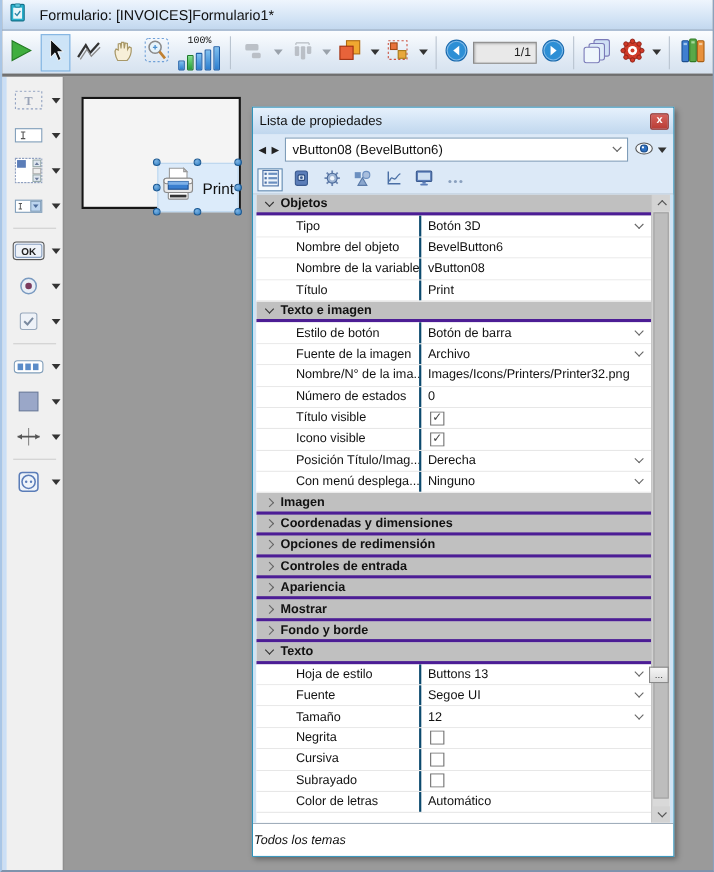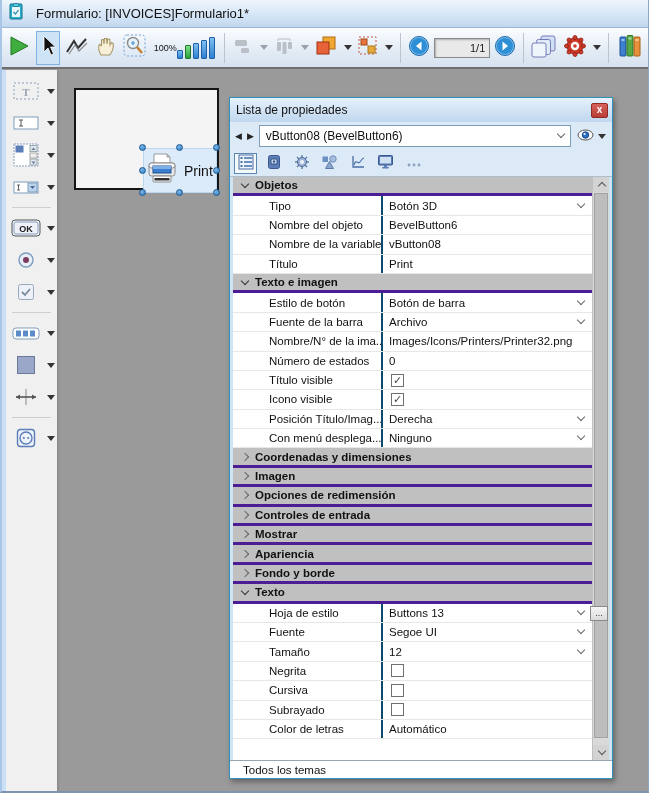--- a/index.html
+++ b/index.html
@@ -24,21 +24,21 @@
     border-bottom:2px solid #6f6f6f;
   }
   .tbtn{ background:transparent; border:1px solid transparent; width:32px; height:34px;
     display:flex; align-items:center; justify-content:center; }
   .tbtn.active{ background:#cde4f7; border:1px solid #7fb2e0; }
   .tbtn.disabled{ opacity:.9; }
   .tsep{ width:1px; height:30px; background:#b9c4d0; margin:0 3px; }
   .ddarrow{ width:0; height:0; border-left:4px solid transparent; border-right:4px solid transparent;
     border-top:5px solid #333; margin-left:1px; }
   .ddarrow.dim{ border-top-color:#9aa2ab; }
-  .zoomctrl{ display:flex; align-items:center; margin:0 2px; }
+  .zoomctrl{ display:flex; flex-direction:column; align-items:center; margin:0 2px;font-family:Liberation Mono, monospace; }
   .zoomlabel{ font-size:9px; color:#111; line-height:10px; }
   .zoombars{ display:flex; align-items:flex-end; gap:2px; height:22px; }
   .zbar{ width:6px; background:linear-gradient(#7fc0f0,#2d7fd0); border:1px solid #1d5fa8; border-radius:1px; }
   .zbar.green{ background:linear-gradient(#7fe08a,#28a03a); border-color:#1d7a2a; }
   .pagebox{ width:64px; height:20px; background:#e9e9e9; border:1px solid #8a8a8a;
     box-shadow:inset 1px 1px 2px rgba(0,0,0,.25); font-size:11px; color:#222;
     display:flex; align-items:center; justify-content:center;padding-left:32px; }
   .navbtn{ width:20px; height:20px; border-radius:50%; border:1px solid #1a6aae;
     background:radial-gradient(circle at 35% 30%, #8cc4ee, #2d8fd5); display:flex; align-items:center; justify-content:center; }
   
@@ -105,22 +105,22 @@
   .scrollbar{ position:absolute; right:0; top:0; bottom:0; width:17px; background:#d9d9d9;
     border-left:1px solid #c0c0c0; }
   .sb-up,.sb-down{ position:absolute; left:0; width:17px; height:15px; background:#d3d3d3;
     display:flex; align-items:center; justify-content:center; }
   .sb-up{ top:0; } .sb-down{ bottom:0; }
   .sb-arrow{ width:6px; height:6px; border-right:1.6px solid #555; border-bottom:1.6px solid #555; }
   .sb-up .sb-arrow{ transform:rotate(-135deg); margin-top:3px; }
   .sb-down .sb-arrow{ transform:rotate(45deg); margin-bottom:3px; }
   .sb-thumb{ position:absolute; left:1px; right:1px; top:16px; bottom:22px;
     background:#bdbdbd; border:1px solid #a2a2a2; }
-  .pstatus{ height:18px; background:#fff; border-top:1px solid #97a6b4; display:flex;
-    align-items:center; padding-left:13px; font-size:11.5px; color:#111; }
+  .pstatus{ height:30px; background:#fff; border-top:1px solid #97a6b4; display:flex;
+    align-items:center; padding-left:1px; font-size:11.5px; color:#111;font-style:italic; }
 </style>
 </head>
 <body>
 
 <div class="window">
 
   <div class="titlebar">
     <span>
       <svg width="17" height="17" viewBox="0 0 17 17">
           <rect x="2" y="1" width="12" height="15" rx="1" fill="#29b0cc" stroke="#14718a"></rect>
@@ -511,21 +511,21 @@
         <div class="psec open">
           <span class="sec-chev"></span>
           <span class="sec-label">Texto e imagen</span>
         </div>
         <div class="prow">
           <div class="plabel">Estilo de botón</div>
           <div class="pvalue">Botón de barra</div>
           <span class="vchev"></span>
         </div>
         <div class="prow">
-          <div class="plabel">Fuente de la barra</div>
+          <div class="plabel">Fuente de la imagen</div>
           <div class="pvalue">Archivo</div>
           <span class="vchev"></span>
         </div>
         <div class="prow">
           <div class="plabel">Nombre/N° de la ima...</div>
           <div class="pvalue">Images/Icons/Printers/Printer32.png</div>
         </div>
         <div class="prow">
           <div class="plabel">Número de estados</div>
           <div class="pvalue">0</div>
@@ -547,41 +547,41 @@
           <div class="pvalue">Derecha</div>
           <span class="vchev"></span>
         </div>
         <div class="prow">
           <div class="plabel">Con menú desplega...</div>
           <div class="pvalue">Ninguno</div>
           <span class="vchev"></span>
         </div>
         <div class="psec closed">
           <span class="sec-chev"></span>
+          <span class="sec-label">Imagen</span>
+        </div>
+        <div class="psec closed">
+          <span class="sec-chev"></span>
           <span class="sec-label">Coordenadas y dimensiones</span>
         </div>
         <div class="psec closed">
           <span class="sec-chev"></span>
-          <span class="sec-label">Imagen</span>
+          <span class="sec-label">Opciones de redimensión</span>
         </div>
         <div class="psec closed">
           <span class="sec-chev"></span>
-          <span class="sec-label">Opciones de redimensión</span>
+          <span class="sec-label">Controles de entrada</span>
         </div>
         <div class="psec closed">
           <span class="sec-chev"></span>
-          <span class="sec-label">Controles de entrada</span>
+          <span class="sec-label">Apariencia</span>
         </div>
         <div class="psec closed">
           <span class="sec-chev"></span>
           <span class="sec-label">Mostrar</span>
-        </div>
-        <div class="psec closed">
-          <span class="sec-chev"></span>
-          <span class="sec-label">Apariencia</span>
         </div>
         <div class="psec closed">
           <span class="sec-chev"></span>
           <span class="sec-label">Fondo y borde</span>
         </div>
         <div class="psec open">
           <span class="sec-chev"></span>
           <span class="sec-label">Texto</span>
         </div>
         <div class="prow">

